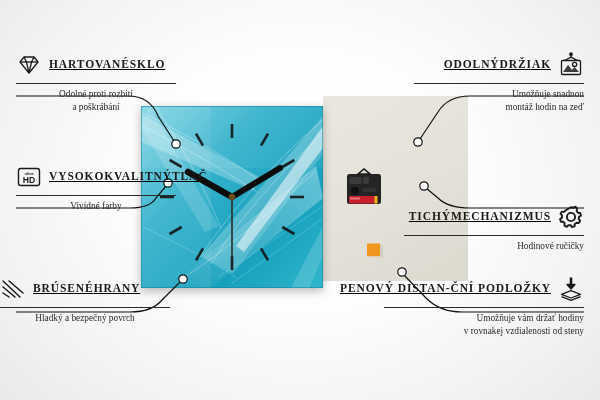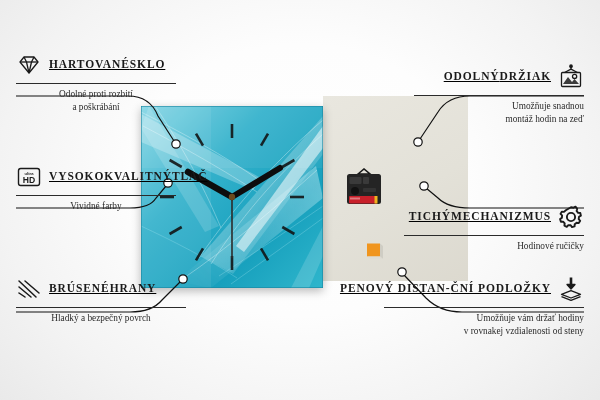--- a/index.html
+++ b/index.html
@@ -208,42 +208,42 @@
       </span>
       <span class="titles">
         <span class="t">VYSOKOKVALITNÝ</span>
         <span class="t">TLAČ</span>
       </span>
     </div>
     <div class="rule"></div>
     <div class="desc">Vividné farby</div>
   </div>
 
-  <div class="feat left" style="left:16px; top:276px; width:170px;">
+  <div class="feat left" style="left:0; top:276px; width:170px;">
     <div class="head">
       <span class="ico">
         <svg viewBox="0 0 26 26">
             <g stroke="#1a1a1a" stroke-width="1.5" stroke-linecap="round">
           <line x1="3" y1="5" x2="20" y2="21"></line>
           <line x1="3" y1="11" x2="15" y2="21"></line>
           <line x1="3" y1="17" x2="9" y2="21"></line>
           <line x1="9" y1="5" x2="23" y2="17"></line>
         </g>
           </svg>
       </span>
       <span class="titles">
         <span class="t">BRÚSENÉ</span>
         <span class="t">HRANY</span>
       </span>
     </div>
     <div class="rule"></div>
     <div class="desc">Hladký a bezpečný povrch</div>
   </div>
 
-  <div class="feat right" style="right:16px; top:64px; width:170px;">
+  <div class="feat right" style="right:16px; top:52px; width:170px;">
     <div class="head">
       <span class="titles">
         <span class="t">ODOLNÝ</span>
         <span class="t">DRŽIAK</span>
       </span>
       <span class="ico">
         <svg viewBox="0 0 26 26">
             <g fill="none" stroke="#1a1a1a" stroke-width="1.3" stroke-linejoin="round">
           <path d="M13 2.5 L13 5.5"></path>
               <circle cx="13" cy="2.2" r="1.2" fill="#1a1a1a"></circle>

